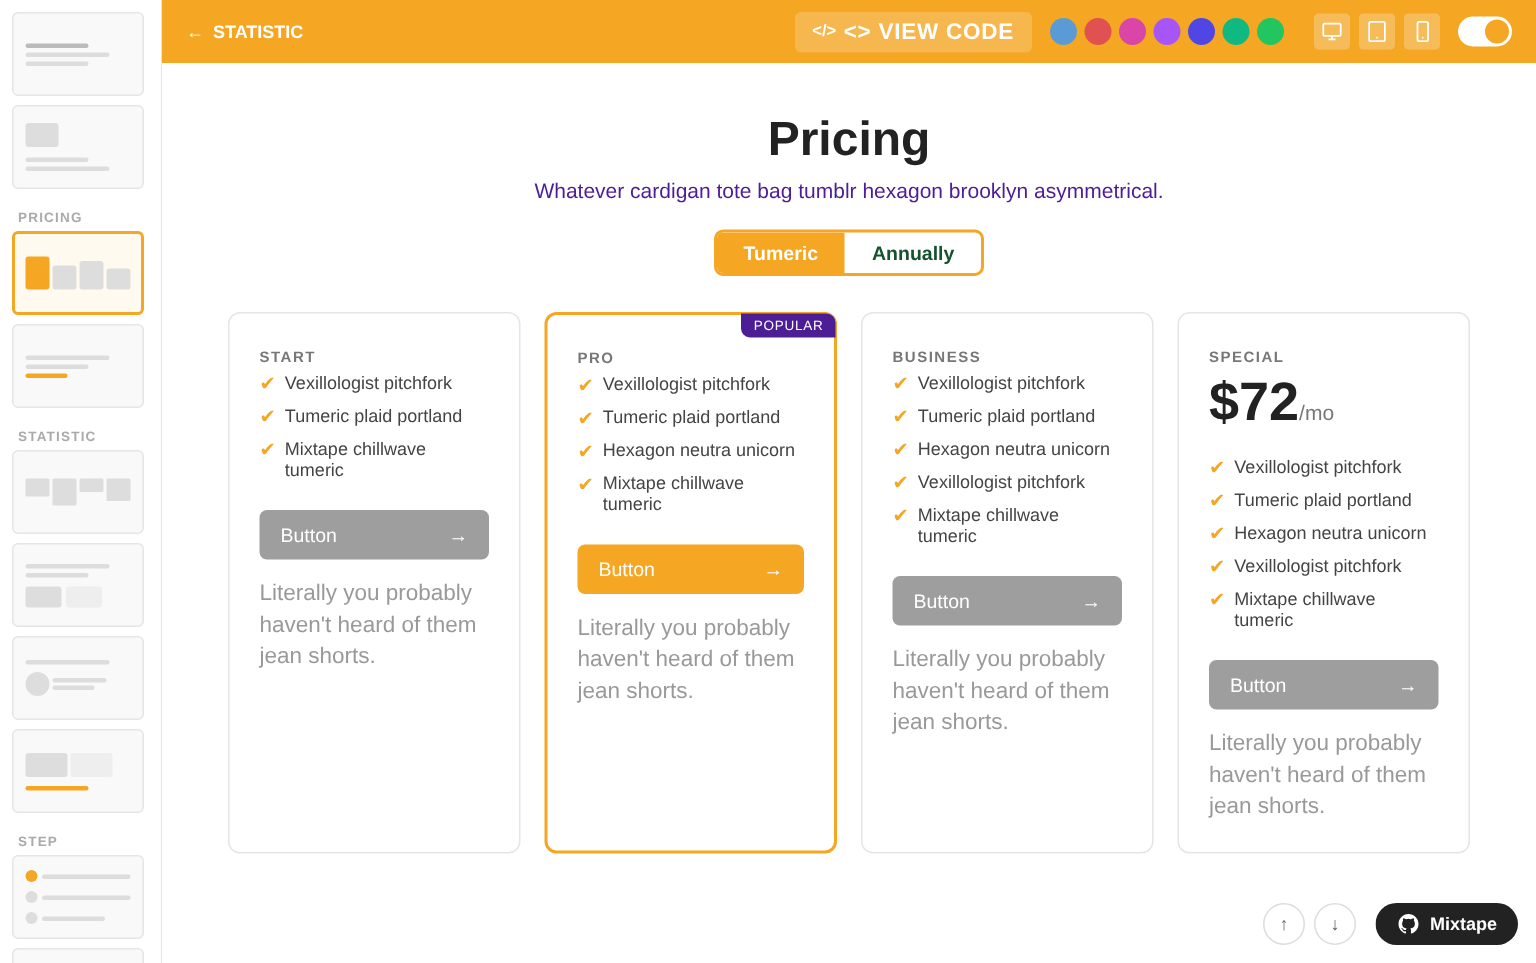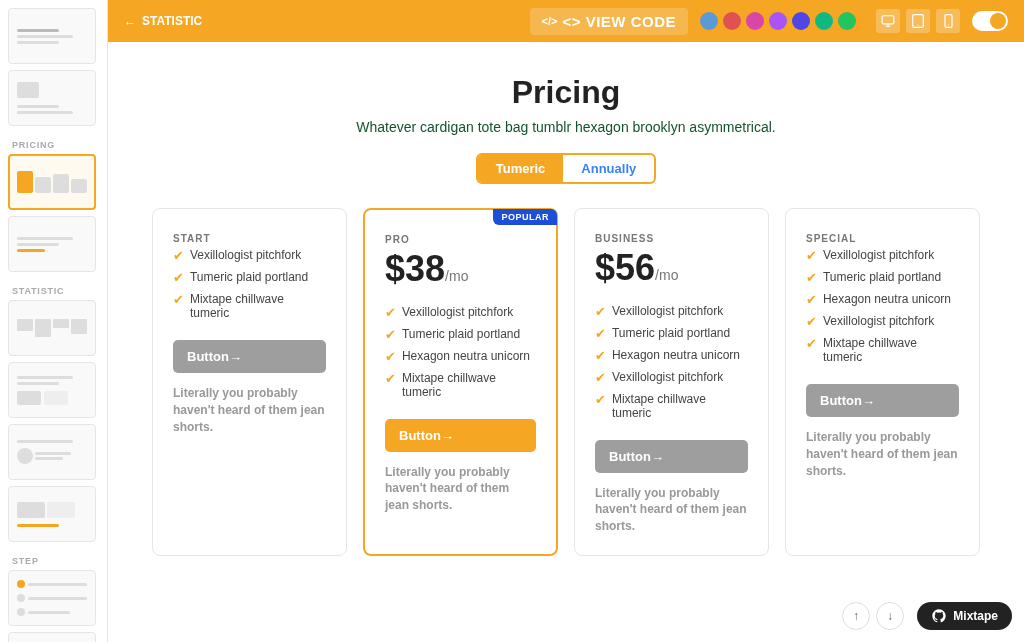--- a/index.html
+++ b/index.html
@@ -166,37 +166,37 @@
       margin-bottom: 24px;
     }
     .pricing-title {
       font-size: 32px;
       font-weight: 700;
       color: #222;
       margin-bottom: 8px;
     }
     .pricing-subtitle {
       font-size: 14px;
-      color: #14532d;
+      color: #4c1d95;
       margin-bottom: 18px;
     }
     .toggle-group {
       display: inline-flex;
       border: 2px solid #f5a623;
       border-radius: 6px;
       overflow: hidden;
     }
     .toggle-btn {
       padding: 6px 18px;
       font-size: 13px;
       font-weight: 600;
       cursor: pointer;
       border: none;
       background: transparent;
-      color: #3b82f6;
+      color: #14532d;
     }
     .toggle-btn.active {
       background: #f5a623;
       color: #fff;
     }
 
     
     .cards-row {
       display: flex;
       gap: 16px;
@@ -212,24 +212,24 @@
       flex-shrink: 0;
       position: relative;
     }
     .card.featured {
       border: 2px solid #f5a623;
     }
     .card-badge {
       position: absolute;
       top: -1px;
       right: -1px;
-      background: #1d4ed8;
+      background: #4c1d95;
       color: #fff;
       font-size: 9px;
-      font-weight: 700;
+      font-weight: 400;
       letter-spacing: 0.5px;
       padding: 3px 8px;
       border-radius: 0 6px 0 6px;
       text-transform: uppercase;
     }
     .card-tier {
       font-size: 10px;
       font-weight: 700;
       color: #777;
       letter-spacing: 1px;
@@ -265,39 +265,39 @@
       font-size: 13px;
       flex-shrink: 0;
       margin-top: 0px;
     }
     .card-btn {
       width: 100%;
       padding: 9px 14px;
       border-radius: 5px;
       border: none;
       font-size: 13px;
-      font-weight: 700;
-      cursor: pointer;
-      display: flex;
-      align-items: center;
+      font-weight: 400;
+      cursor: pointer;
+      display: flex;
+      align-items: center;
+      justify-content: space-between;
       margin-bottom: 12px;
     }
     .card-btn.default {
       background: #9e9e9e;
       color: #fff;
     }
     .card-btn.featured-btn {
       background: #f5a623;
       color: #fff;
     }
     .card-note {
-      font-size: 12px;
+      font-size: 15px;
       color: #999;
       line-height: 1.4;
-      font-weight: bold;
     }
 
     
     .bottom-nav {
       position: absolute;
       bottom: 12px;
       right: 120px;
       display: flex;
       gap: 6px;
     }
@@ -523,21 +523,20 @@
         <button class="card-btn default">
           <span>Button</span>
           <span>→</span>
         </button>
         <div class="card-note">Literally you probably haven't heard of them jean shorts.</div>
       </div>
 
       <div class="card featured">
         <div class="card-badge">POPULAR</div>
         <div class="card-tier">PRO</div>
-        <div class="card-price">$38<span>/mo</span></div>
         <ul class="card-features">
           <li>
               <span class="check-icon">✔</span>
               <span>Vexillologist pitchfork</span>
             </li>
           <li>
               <span class="check-icon">✔</span>
               <span>Tumeric plaid portland</span>
             </li>
           <li>
@@ -551,21 +550,20 @@
         </ul>
         <button class="card-btn featured-btn">
           <span>Button</span>
           <span>→</span>
         </button>
         <div class="card-note">Literally you probably haven't heard of them jean shorts.</div>
       </div>
 
       <div class="card">
         <div class="card-tier">BUSINESS</div>
-        <div class="card-price">$56<span>/mo</span></div>
         <ul class="card-features">
           <li>
               <span class="check-icon">✔</span>
               <span>Vexillologist pitchfork</span>
             </li>
           <li>
               <span class="check-icon">✔</span>
               <span>Tumeric plaid portland</span>
             </li>
           <li>
@@ -583,20 +581,21 @@
         </ul>
         <button class="card-btn default">
           <span>Button</span>
           <span>→</span>
         </button>
         <div class="card-note">Literally you probably haven't heard of them jean shorts.</div>
       </div>
 
       <div class="card">
         <div class="card-tier">SPECIAL</div>
+        <div class="card-price">$72<span>/mo</span></div>
         <ul class="card-features">
           <li>
               <span class="check-icon">✔</span>
               <span>Vexillologist pitchfork</span>
             </li>
           <li>
               <span class="check-icon">✔</span>
               <span>Tumeric plaid portland</span>
             </li>
           <li>

